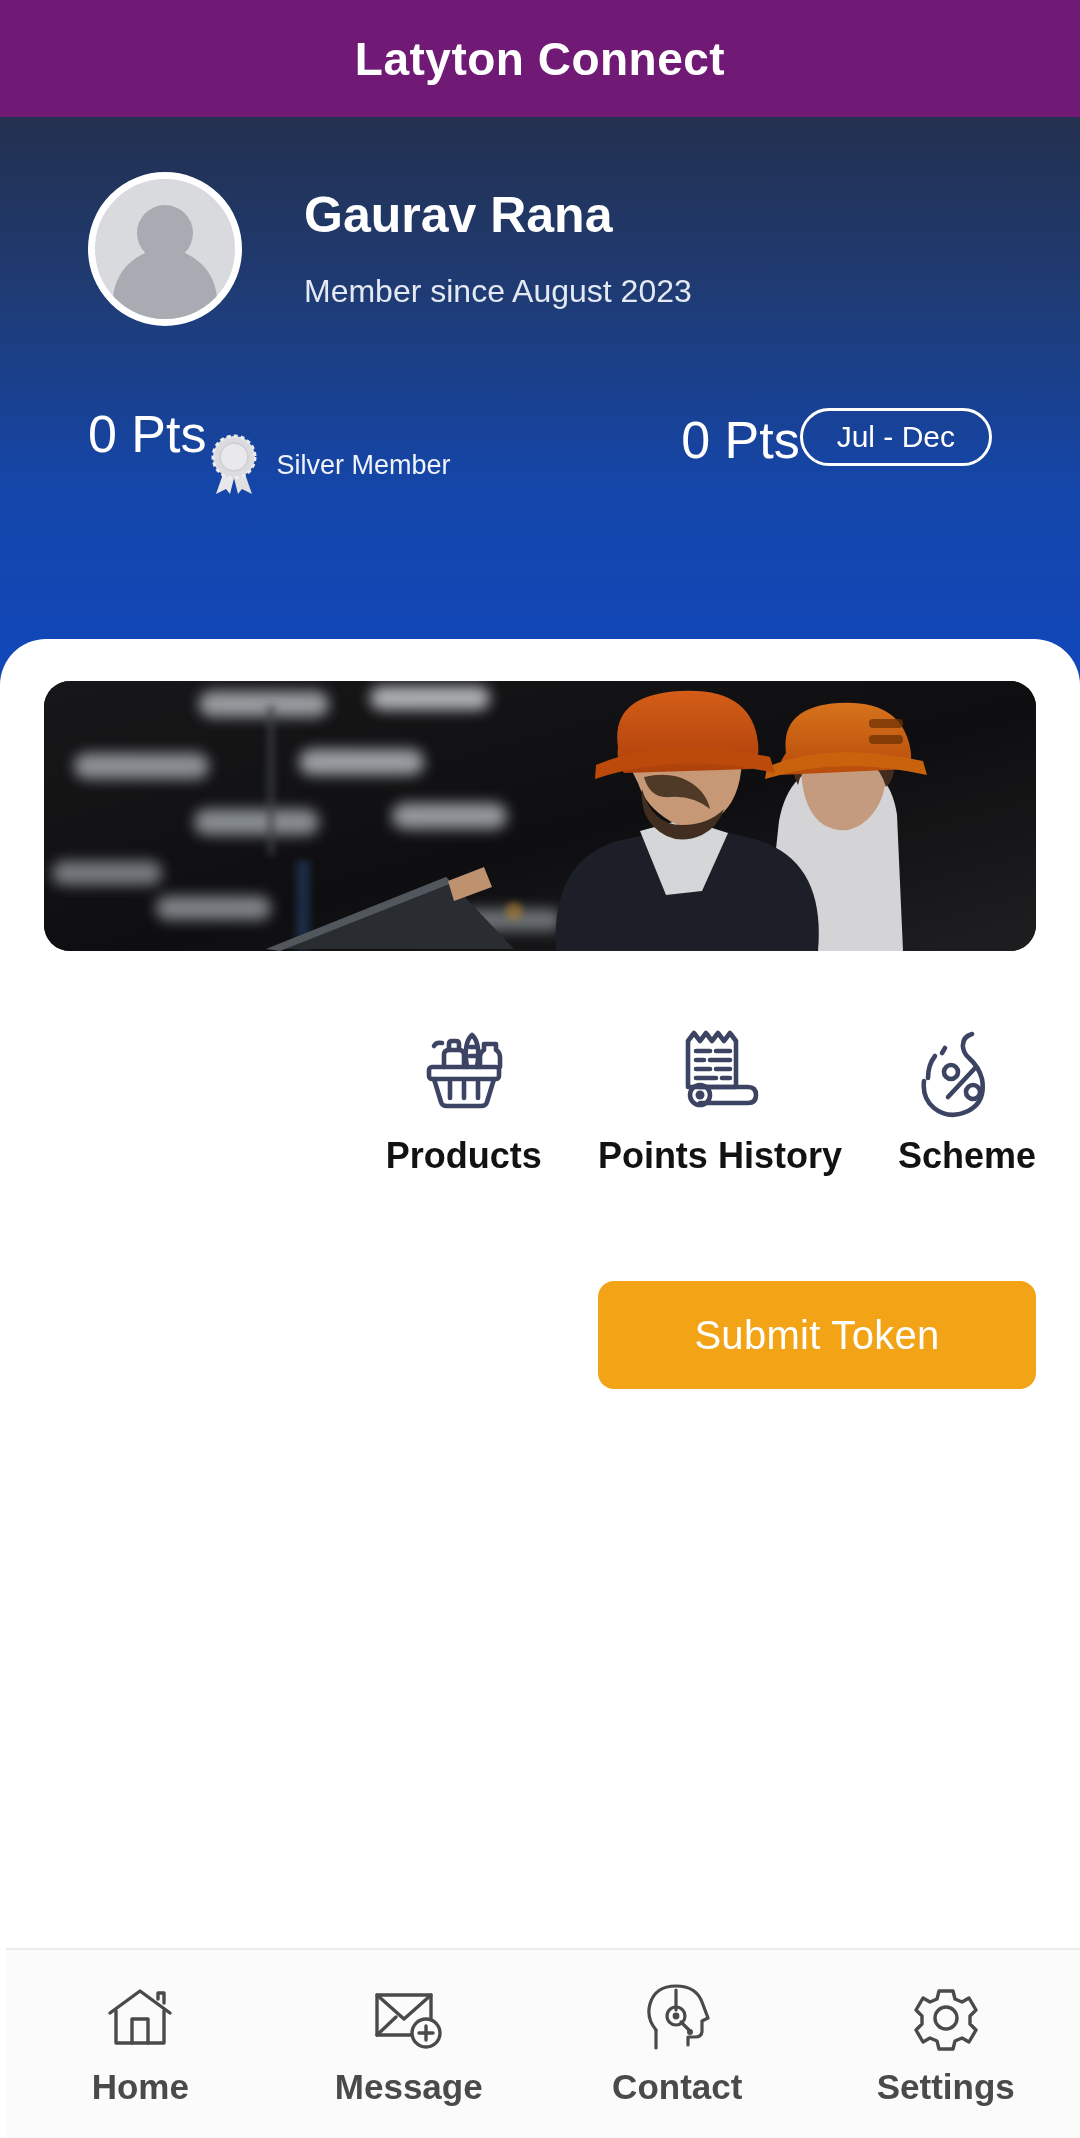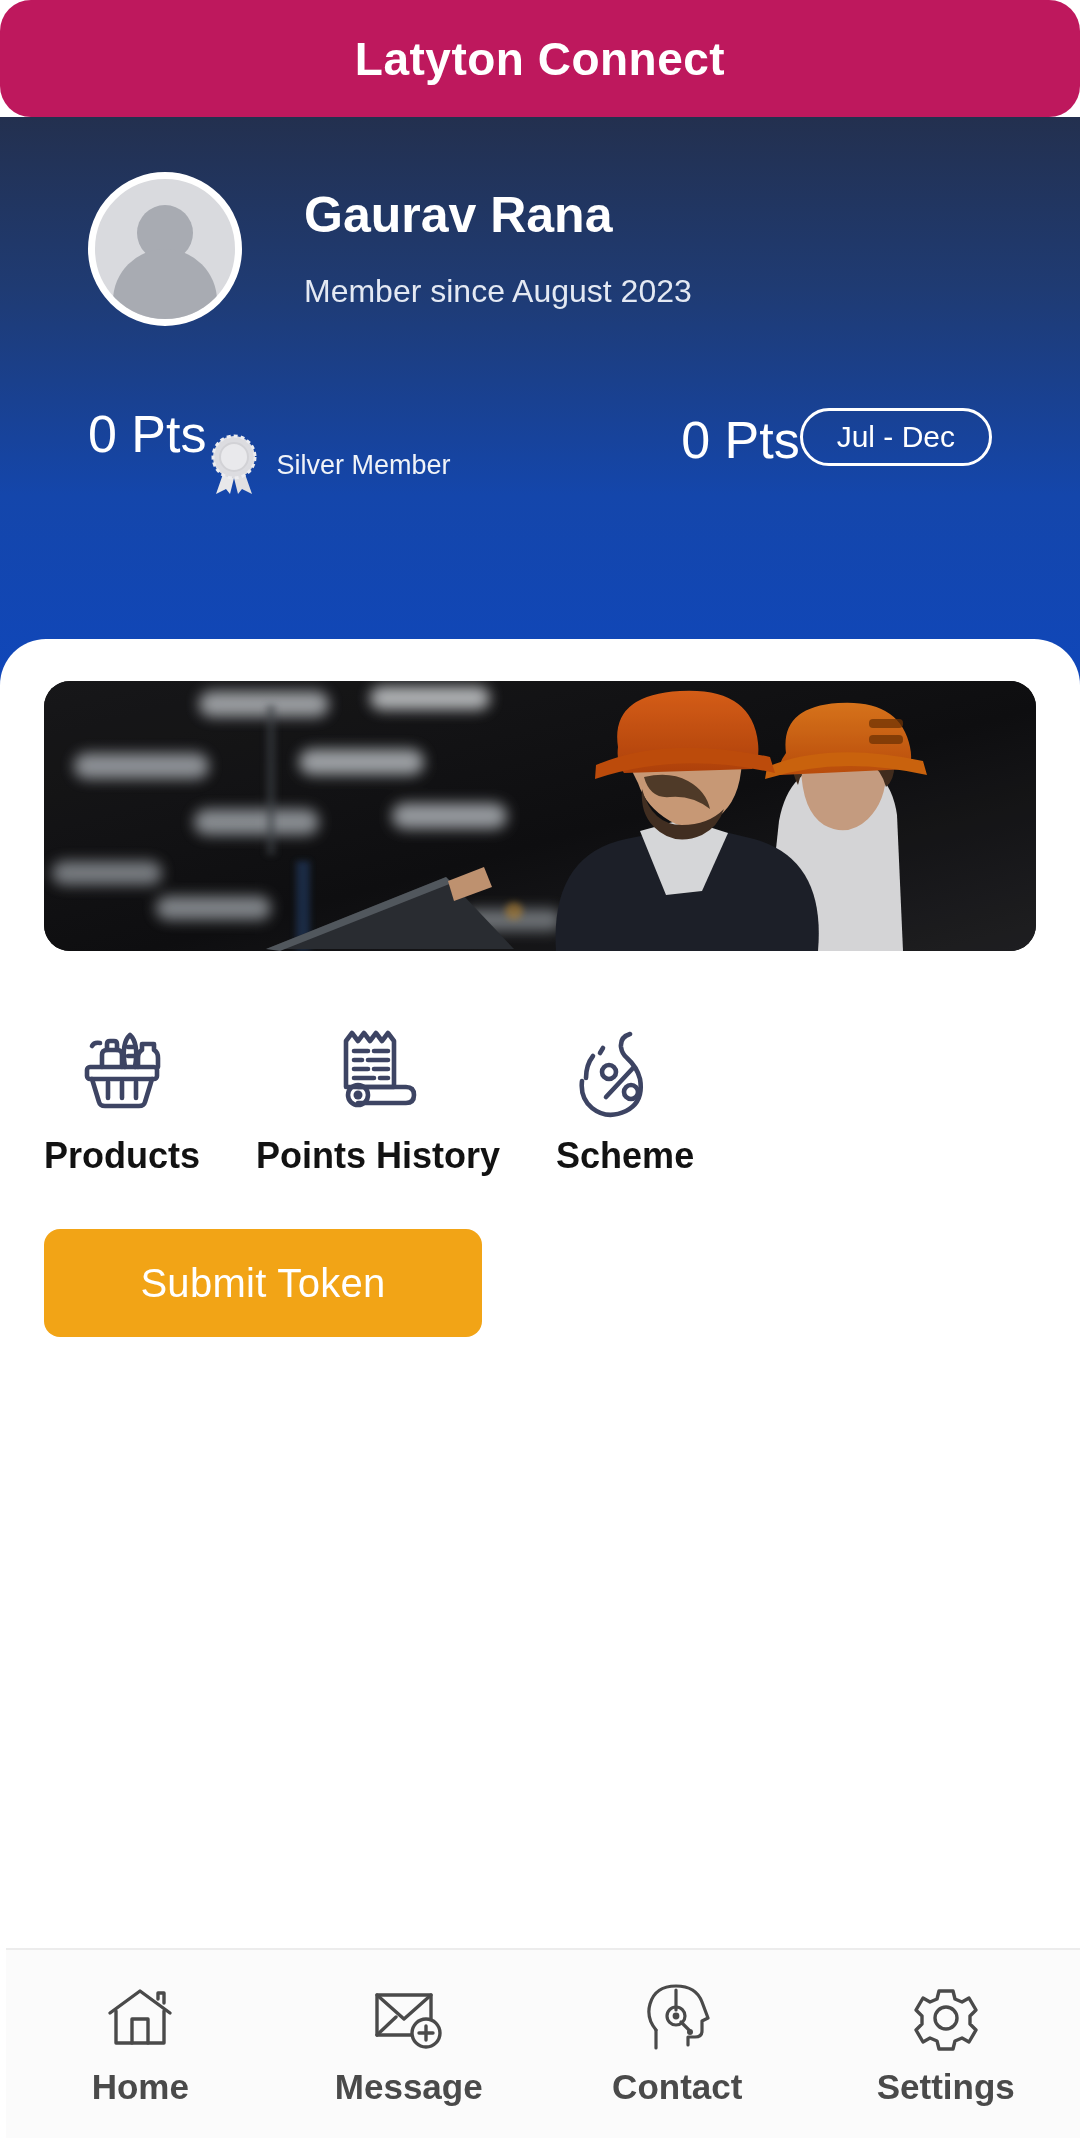--- a/index.html
+++ b/index.html
@@ -17,28 +17,27 @@
     width:1080px;
     height:2138px;
     display:flex;
     flex-direction:column;
     background:#ffffff;
   }
 
   
   .titlebar {
     height:117px;
-    background:#be185d;
+    background:#701a75;
     display:flex;
     align-items:center;
     justify-content:center;
     flex:0 0 auto;
     position:relative;
     z-index:5;
-    border-radius:31px;
   }
   .titlebar-text {
     color:#ffffff;
     font-size:46px;
     font-weight:bold;
     letter-spacing:0.5px;
   }
 
   
   .hero {
@@ -148,21 +147,21 @@
     border-radius:26px;
     overflow:hidden;
     position:relative;
     background:#151517;
   }
   .banner svg { display:block; width:100%; height:100%; }
 
   
   .actions {
     display:flex;
-    justify-content:flex-start;
+    justify-content:flex-end;
     align-items:flex-start;
     margin-top:62px;
     gap:56px;
   }
   .action {
     display:flex;
     flex-direction:column;
     align-items:center;
     width:auto;
   }
@@ -172,22 +171,22 @@
     margin-top:14px;
     font-size:36px;
     font-weight:bold;
     color:#121212;
     white-space:nowrap;
   }
 
   
   .submit-wrap {
     display:flex;
-    justify-content:flex-start;
-    margin-top:52px;
+    justify-content:flex-end;
+    margin-top:104px;
   }
   .submit-btn {
     background:#F2A416;
     color:#ffffff;
     border:none;
     border-radius:16px;
     font-size:40px;
     font-family:"Liberation Sans", sans-serif;
     padding:0 52px;
     height:108px;

